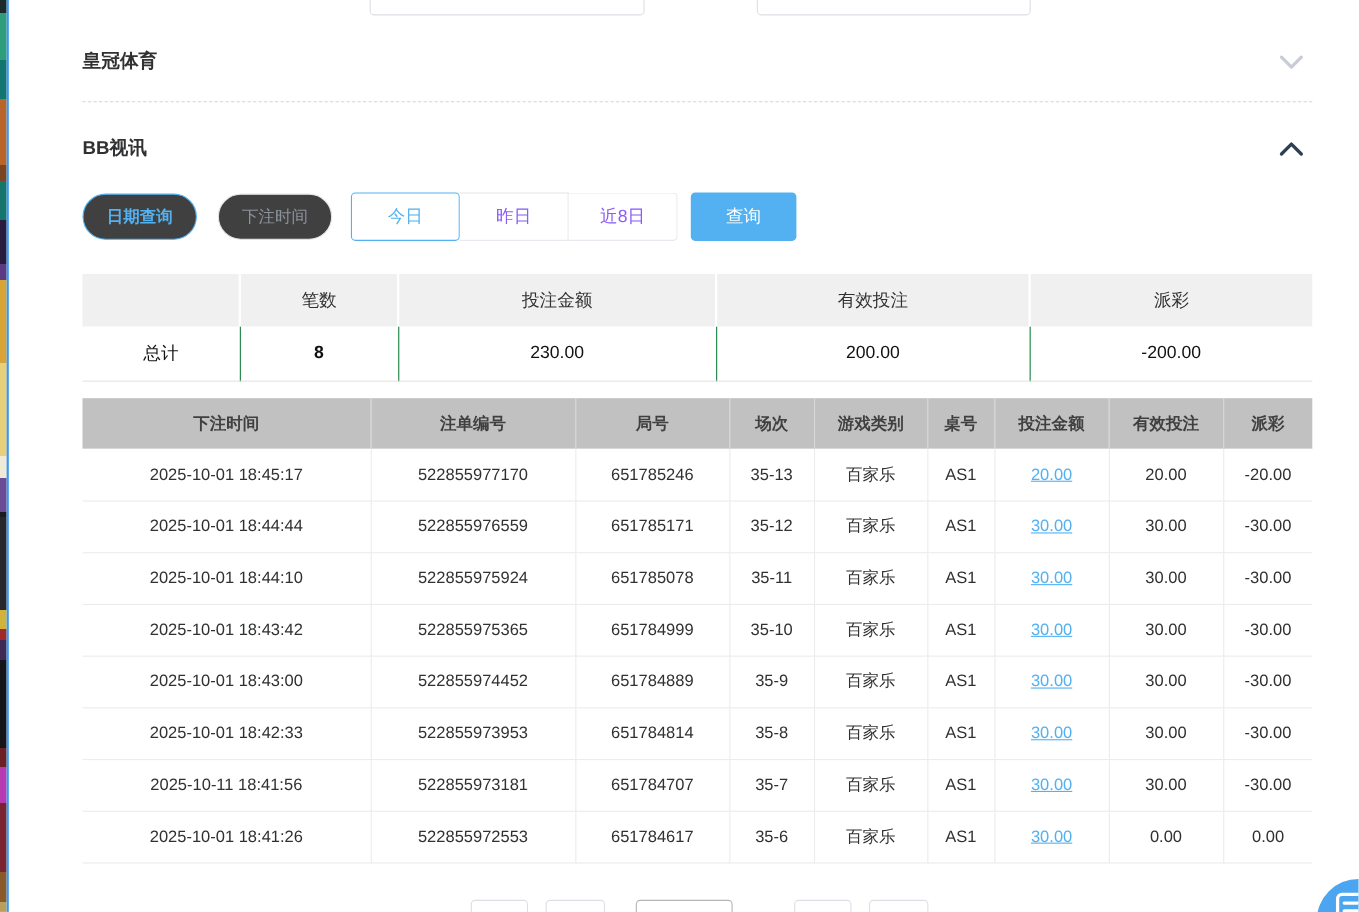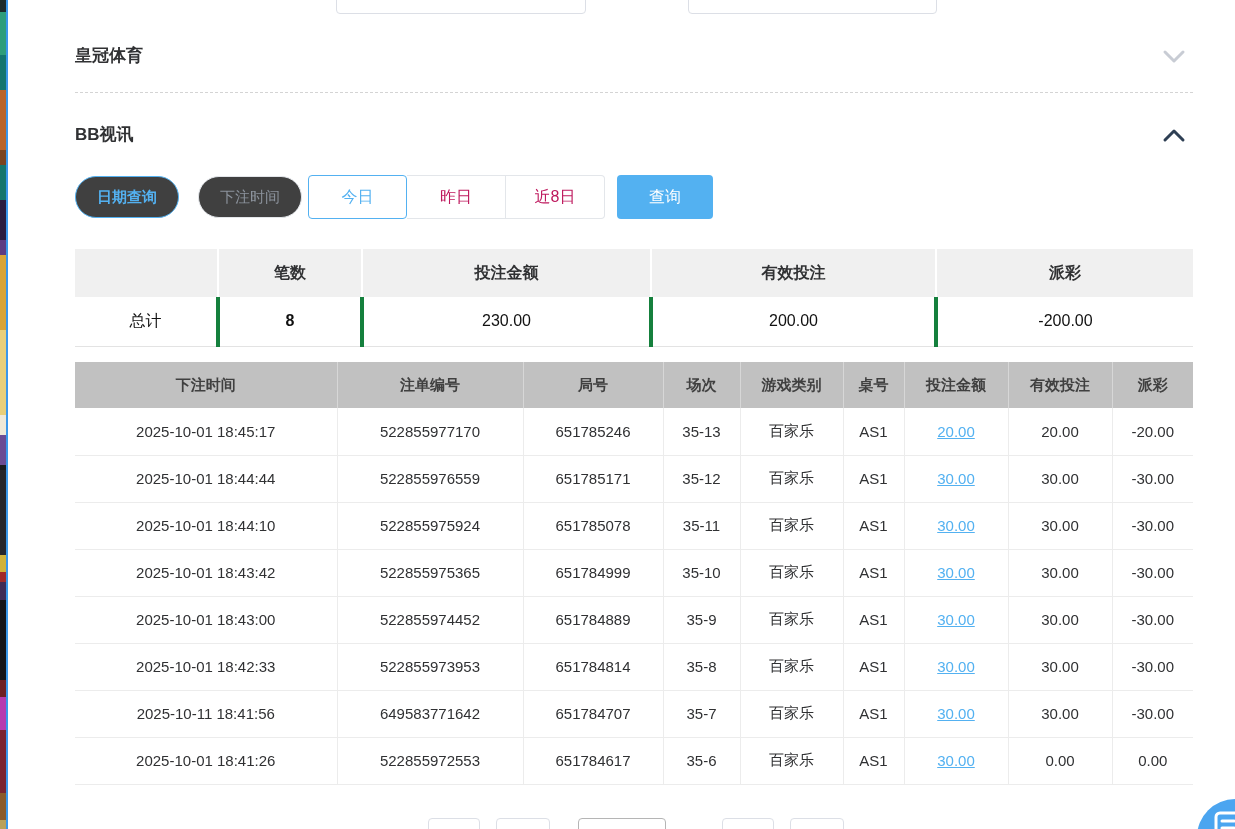--- a/index.html
+++ b/index.html
@@ -32,38 +32,38 @@
 
   
   .filter-bar { position:absolute; left:75px; top:175px; height:44px; display:flex; align-items:center; }
   .pill-btn { height:42px; width:104px; border-radius:21px; background:#404040; font-size:15px;
     display:flex; align-items:center; justify-content:center; cursor:pointer; }
   .pill-btn.active { border:1px solid #53b1f1; color:#53b1f1; font-weight:bold; }
   .pill-btn.idle { border:1px solid #e3e6ea; color:#8c939d; margin-left:19px; }
   .date-box { height:44px; width:288px; border:1px solid #dcdfe6; border-radius:4px; background:#fff;
     margin-left:19px; display:flex; align-items:center; padding-left:14px; cursor:pointer; }
   .date-text { font-size:16px; color:#333; margin-left:10px; letter-spacing:0.5px; }
-  .range-group { display:flex; margin-left:6px; height:44px; }
+  .range-group { display:flex; margin-left:17px; height:44px; }
   .range-btn { width:99px; height:44px; background:#fff; font-size:16px; display:flex;
     align-items:center; justify-content:center; cursor:pointer;
-    border:1px solid #e3e6ea; border-left:none; color:#be185d; }
+    border:1px solid #e3e6ea; border-left:none; color:#8b5cf6; }
   .range-btn:first-child { border-radius:4px 0 0 4px; }
   .range-btn:last-child { border-radius:0 4px 4px 0; }
   .range-btn.active { border:1px solid #53b1f1; color:#53b1f1; border-radius:4px; }
   .search-btn { width:96px; height:44px; margin-left:12px; background:#53b1f1; color:#fff;
     font-size:16px; border:none; border-radius:4px; cursor:pointer; }
 
   
   table { border-collapse:collapse; table-layout:fixed; }
   .summary-table { position:absolute; left:75px; top:249px; width:1118px; font-size:16px; }
-  .summary-table th { height:48px; background:#f0f0f0; font-weight:bold; color:#303133;
+  .summary-table th { height:48px; background:#f0f0f0; font-weight:normal; color:#303133;
     border-right:2px solid #fff; }
   .summary-table th:last-child { border-right:none; }
   .summary-table td { height:49px; background:#fff; text-align:center; color:#111;
-    border-right:4px solid #15803d; border-bottom:1px solid #e3e3e3; }
+    border-right:1px solid #15803d; border-bottom:1px solid #e3e3e3; }
   .summary-table td:last-child { border-right:none; }
 
   
   .detail-table { position:absolute; left:75px; top:362px; width:1118px; font-size:15px; }
   .detail-table th { height:46px; background:#c1c1c1; color:#404040; font-weight:bold; font-size:15px;
     border-right:1px solid #d7d7d7; }
   .detail-table th:last-child { border-right:none; }
   .detail-table td { height:47px; text-align:center; color:#303133; background:#fff;
     border-right:1px solid #ececec; border-bottom:1px solid #ececec; }
   .detail-table td:last-child { border-right:none;margin-left:24px; }
@@ -232,21 +232,21 @@
           <td>651784814</td>
           <td>35-8</td>
           <td>百家乐</td>
           <td>AS1</td>
           <td><a class="amt-link">30.00</a></td>
           <td>30.00</td>
           <td class="neg">-30.00</td>
         </tr>
         <tr>
           <td>2025-10-11 18:41:56</td>
-          <td>649583771642</td>
+          <td>522855973181</td>
           <td>651784707</td>
           <td>35-7</td>
           <td>百家乐</td>
           <td>AS1</td>
           <td><a class="amt-link">30.00</a></td>
           <td>30.00</td>
           <td class="neg">-30.00</td>
         </tr>
         <tr>
           <td>2025-10-01 18:41:26</td>

